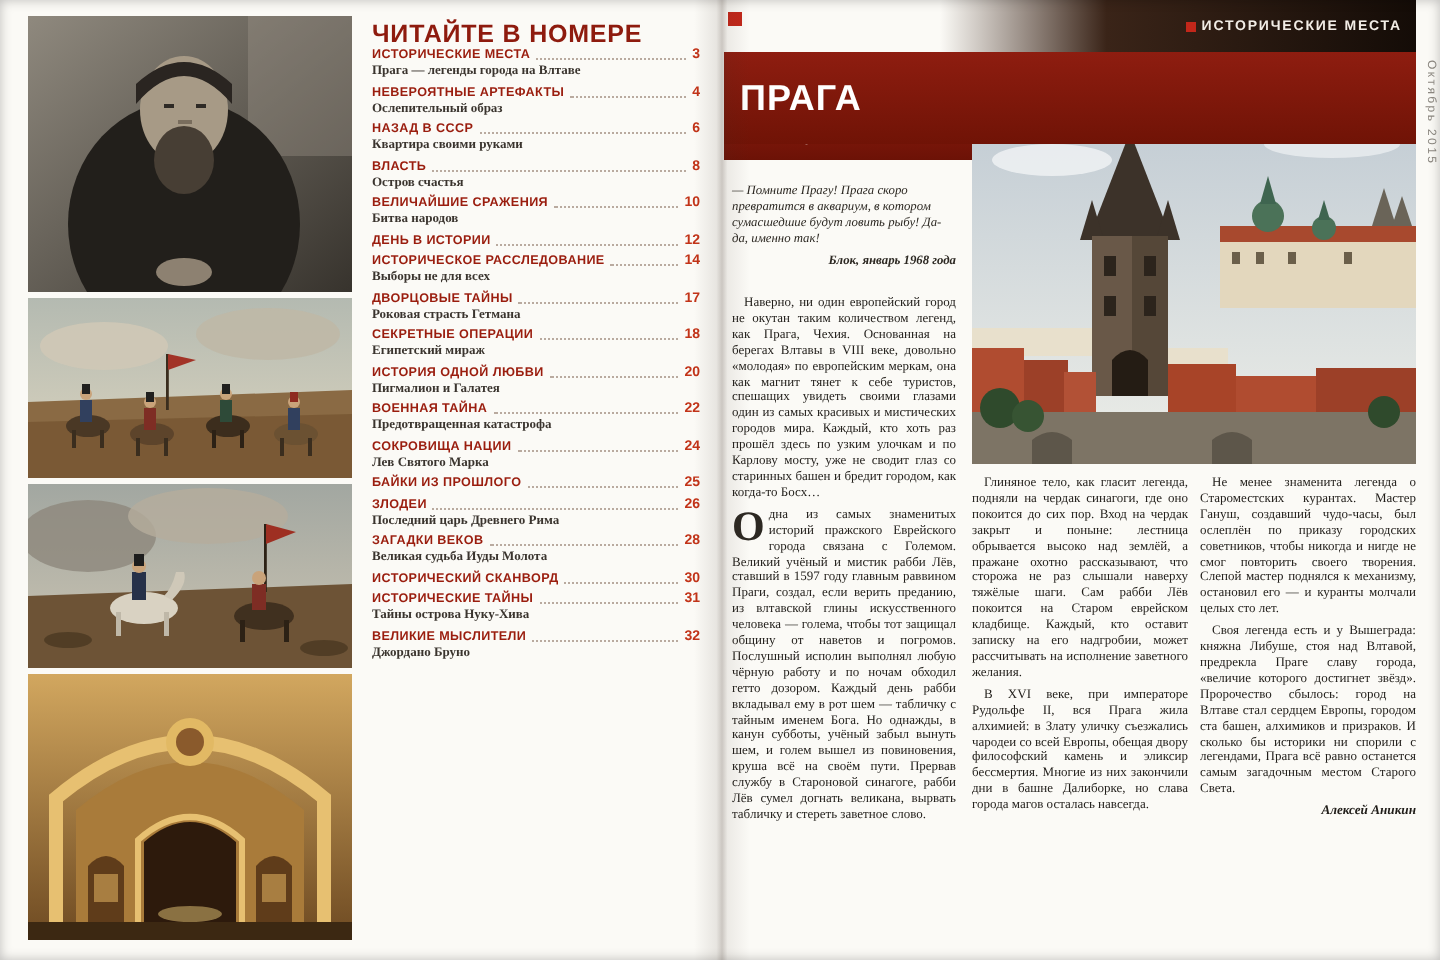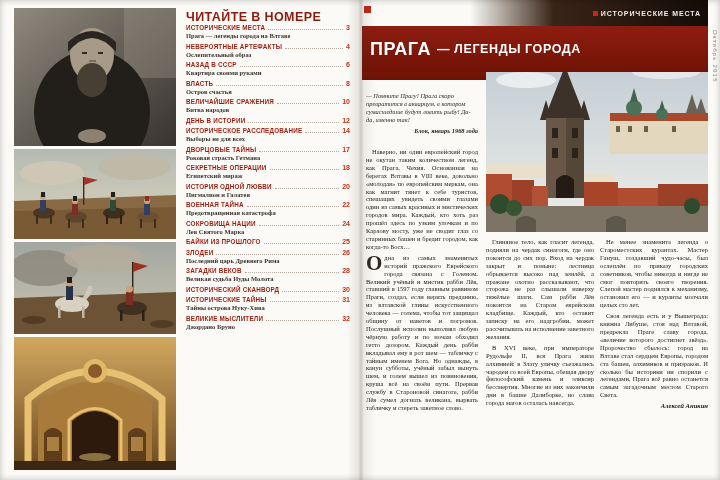--- a/index.html
+++ b/index.html
@@ -342,21 +342,20 @@
 
   <div class="header-strip">
     <span class="header-sq"></span>
     <span class="header-text">ИСТОРИЧЕСКИЕ МЕСТА</span>
   </div>
   <div class="marker"></div>
   <div class="vdate">Октябрь 2015</div>
 
   <div class="banner1">
     <span class="title-big">ПРАГА</span>
-    <span class="title-rest">— ЛЕГЕНДЫ ГОРОДА</span>
   </div>
   <div class="banner2">
     <span class="title-rest">НА ВЛТАВЕ</span>
   </div>
 
   <div class="photo">
     <svg viewBox="0 0 222 176" preserveAspectRatio="none">
       <defs>
         <linearGradient id="sky" x1="0" y1="0" x2="0" y2="1">
           <stop offset="0" stop-color="#c2ccd4"></stop>

